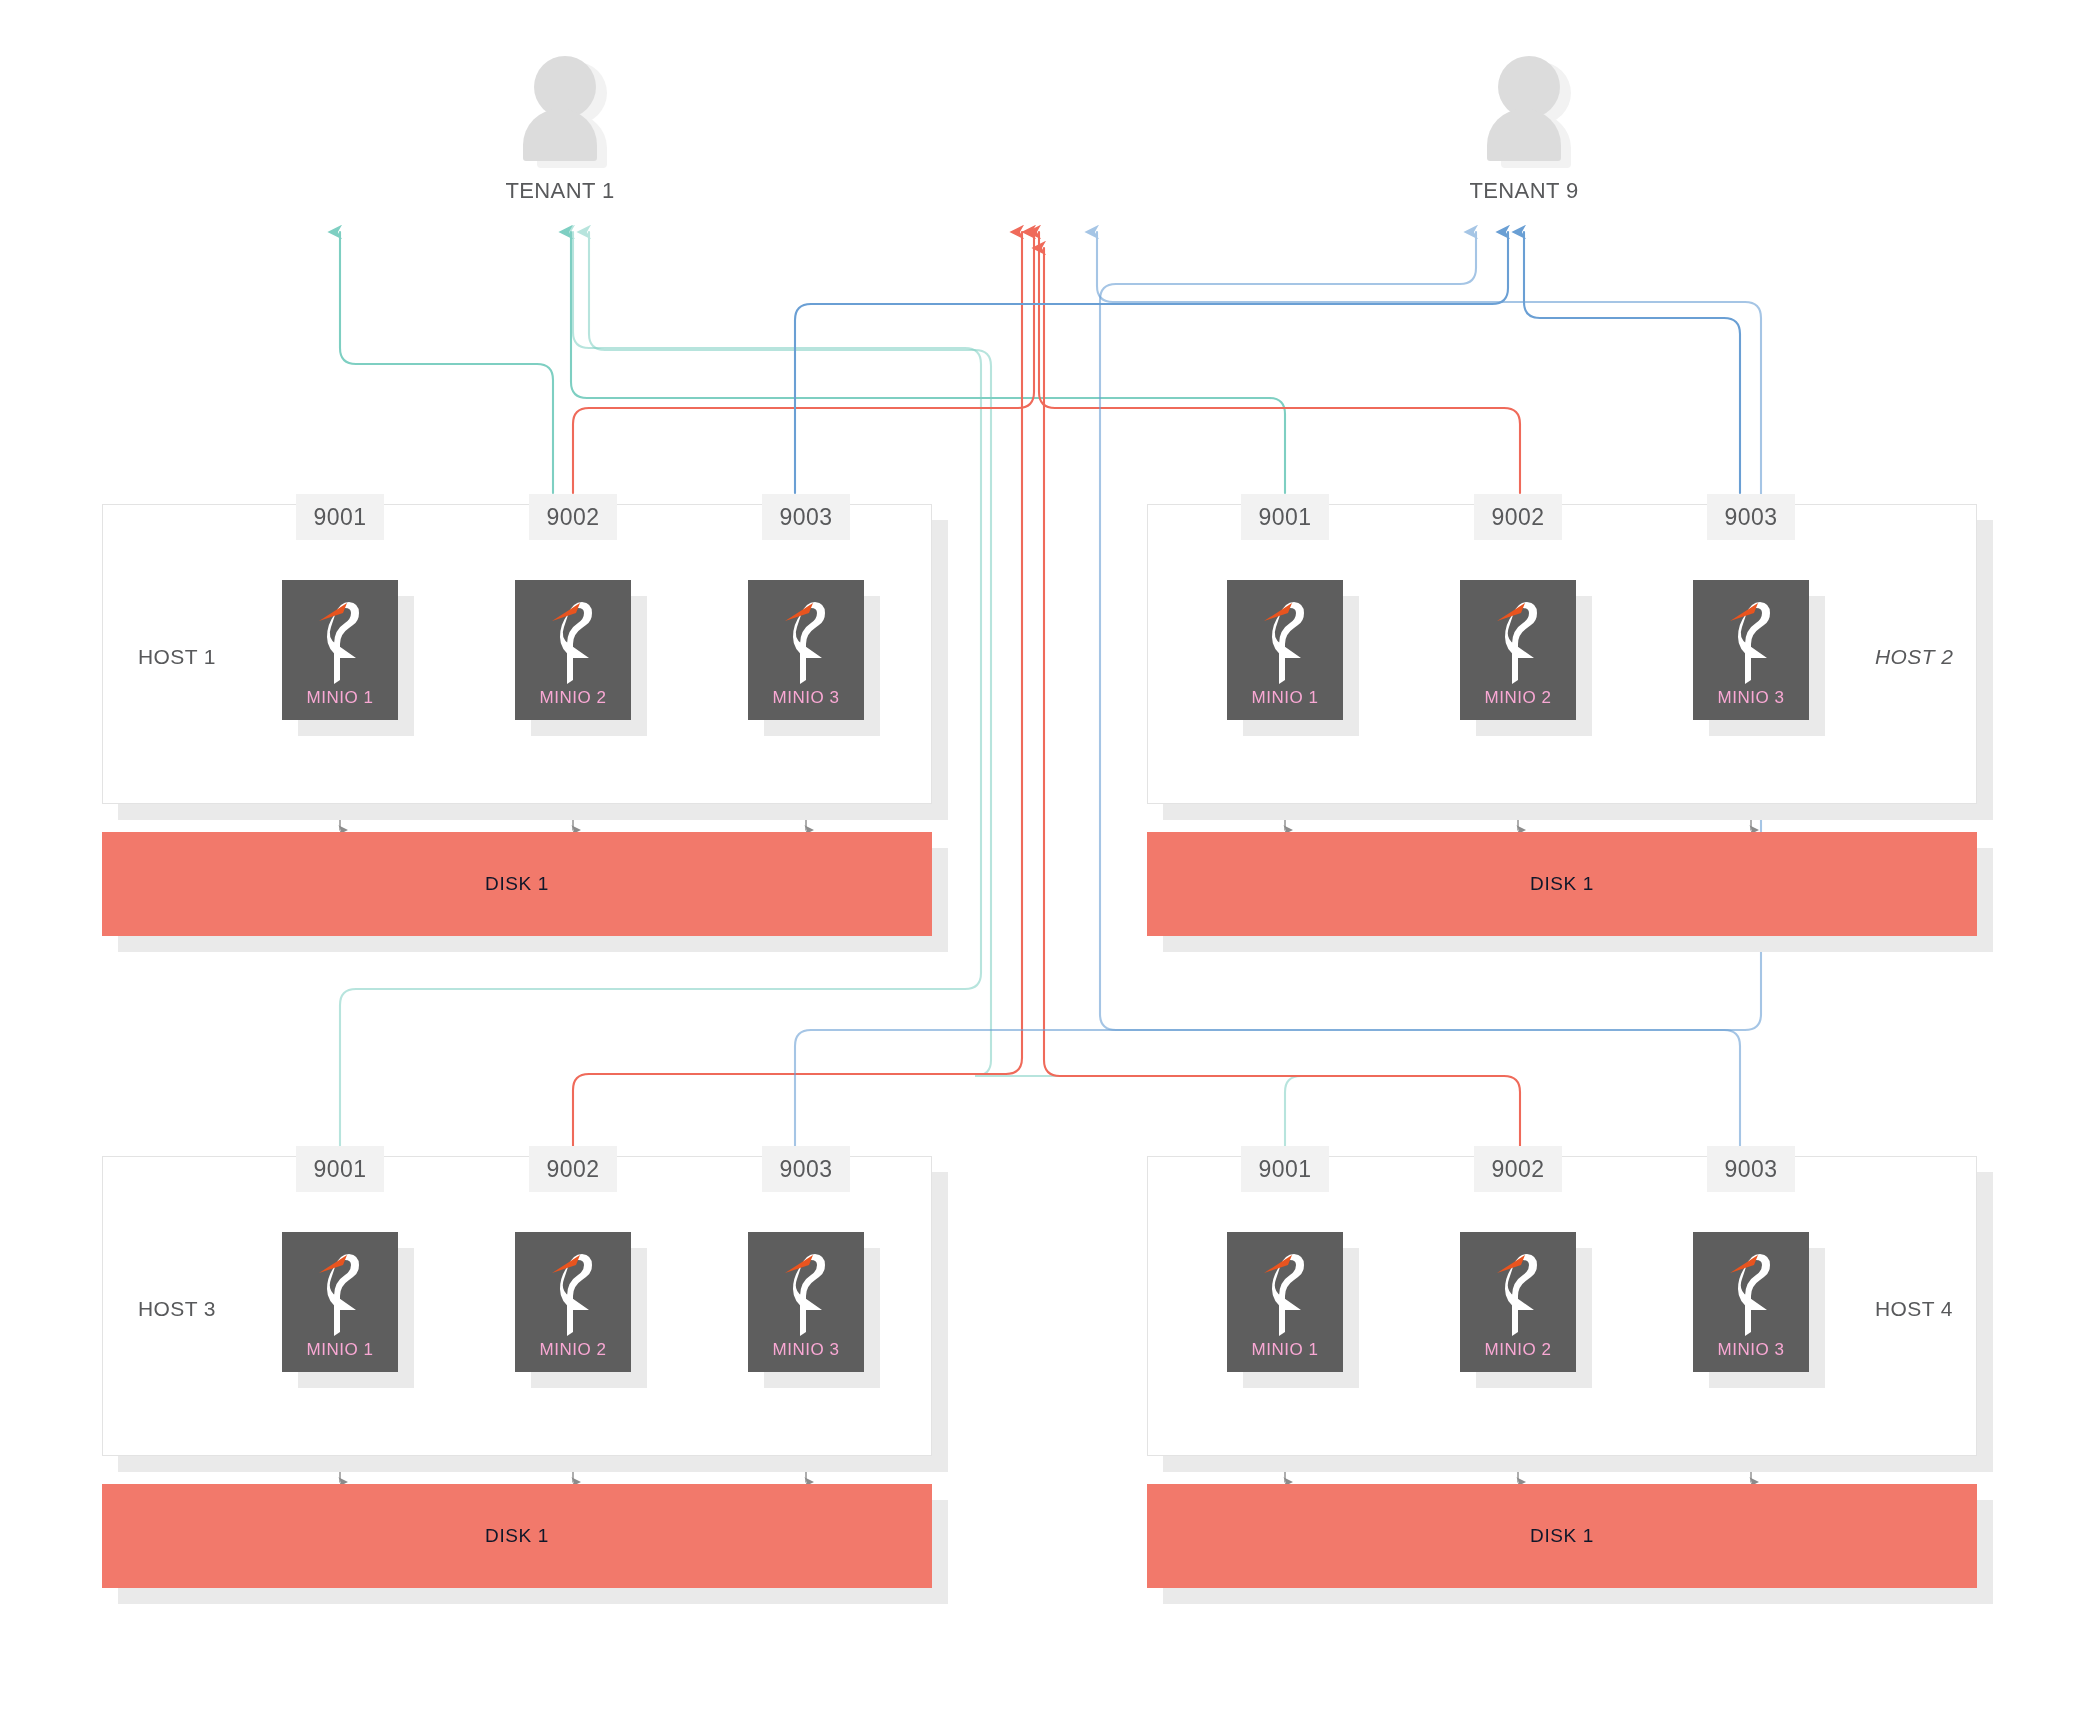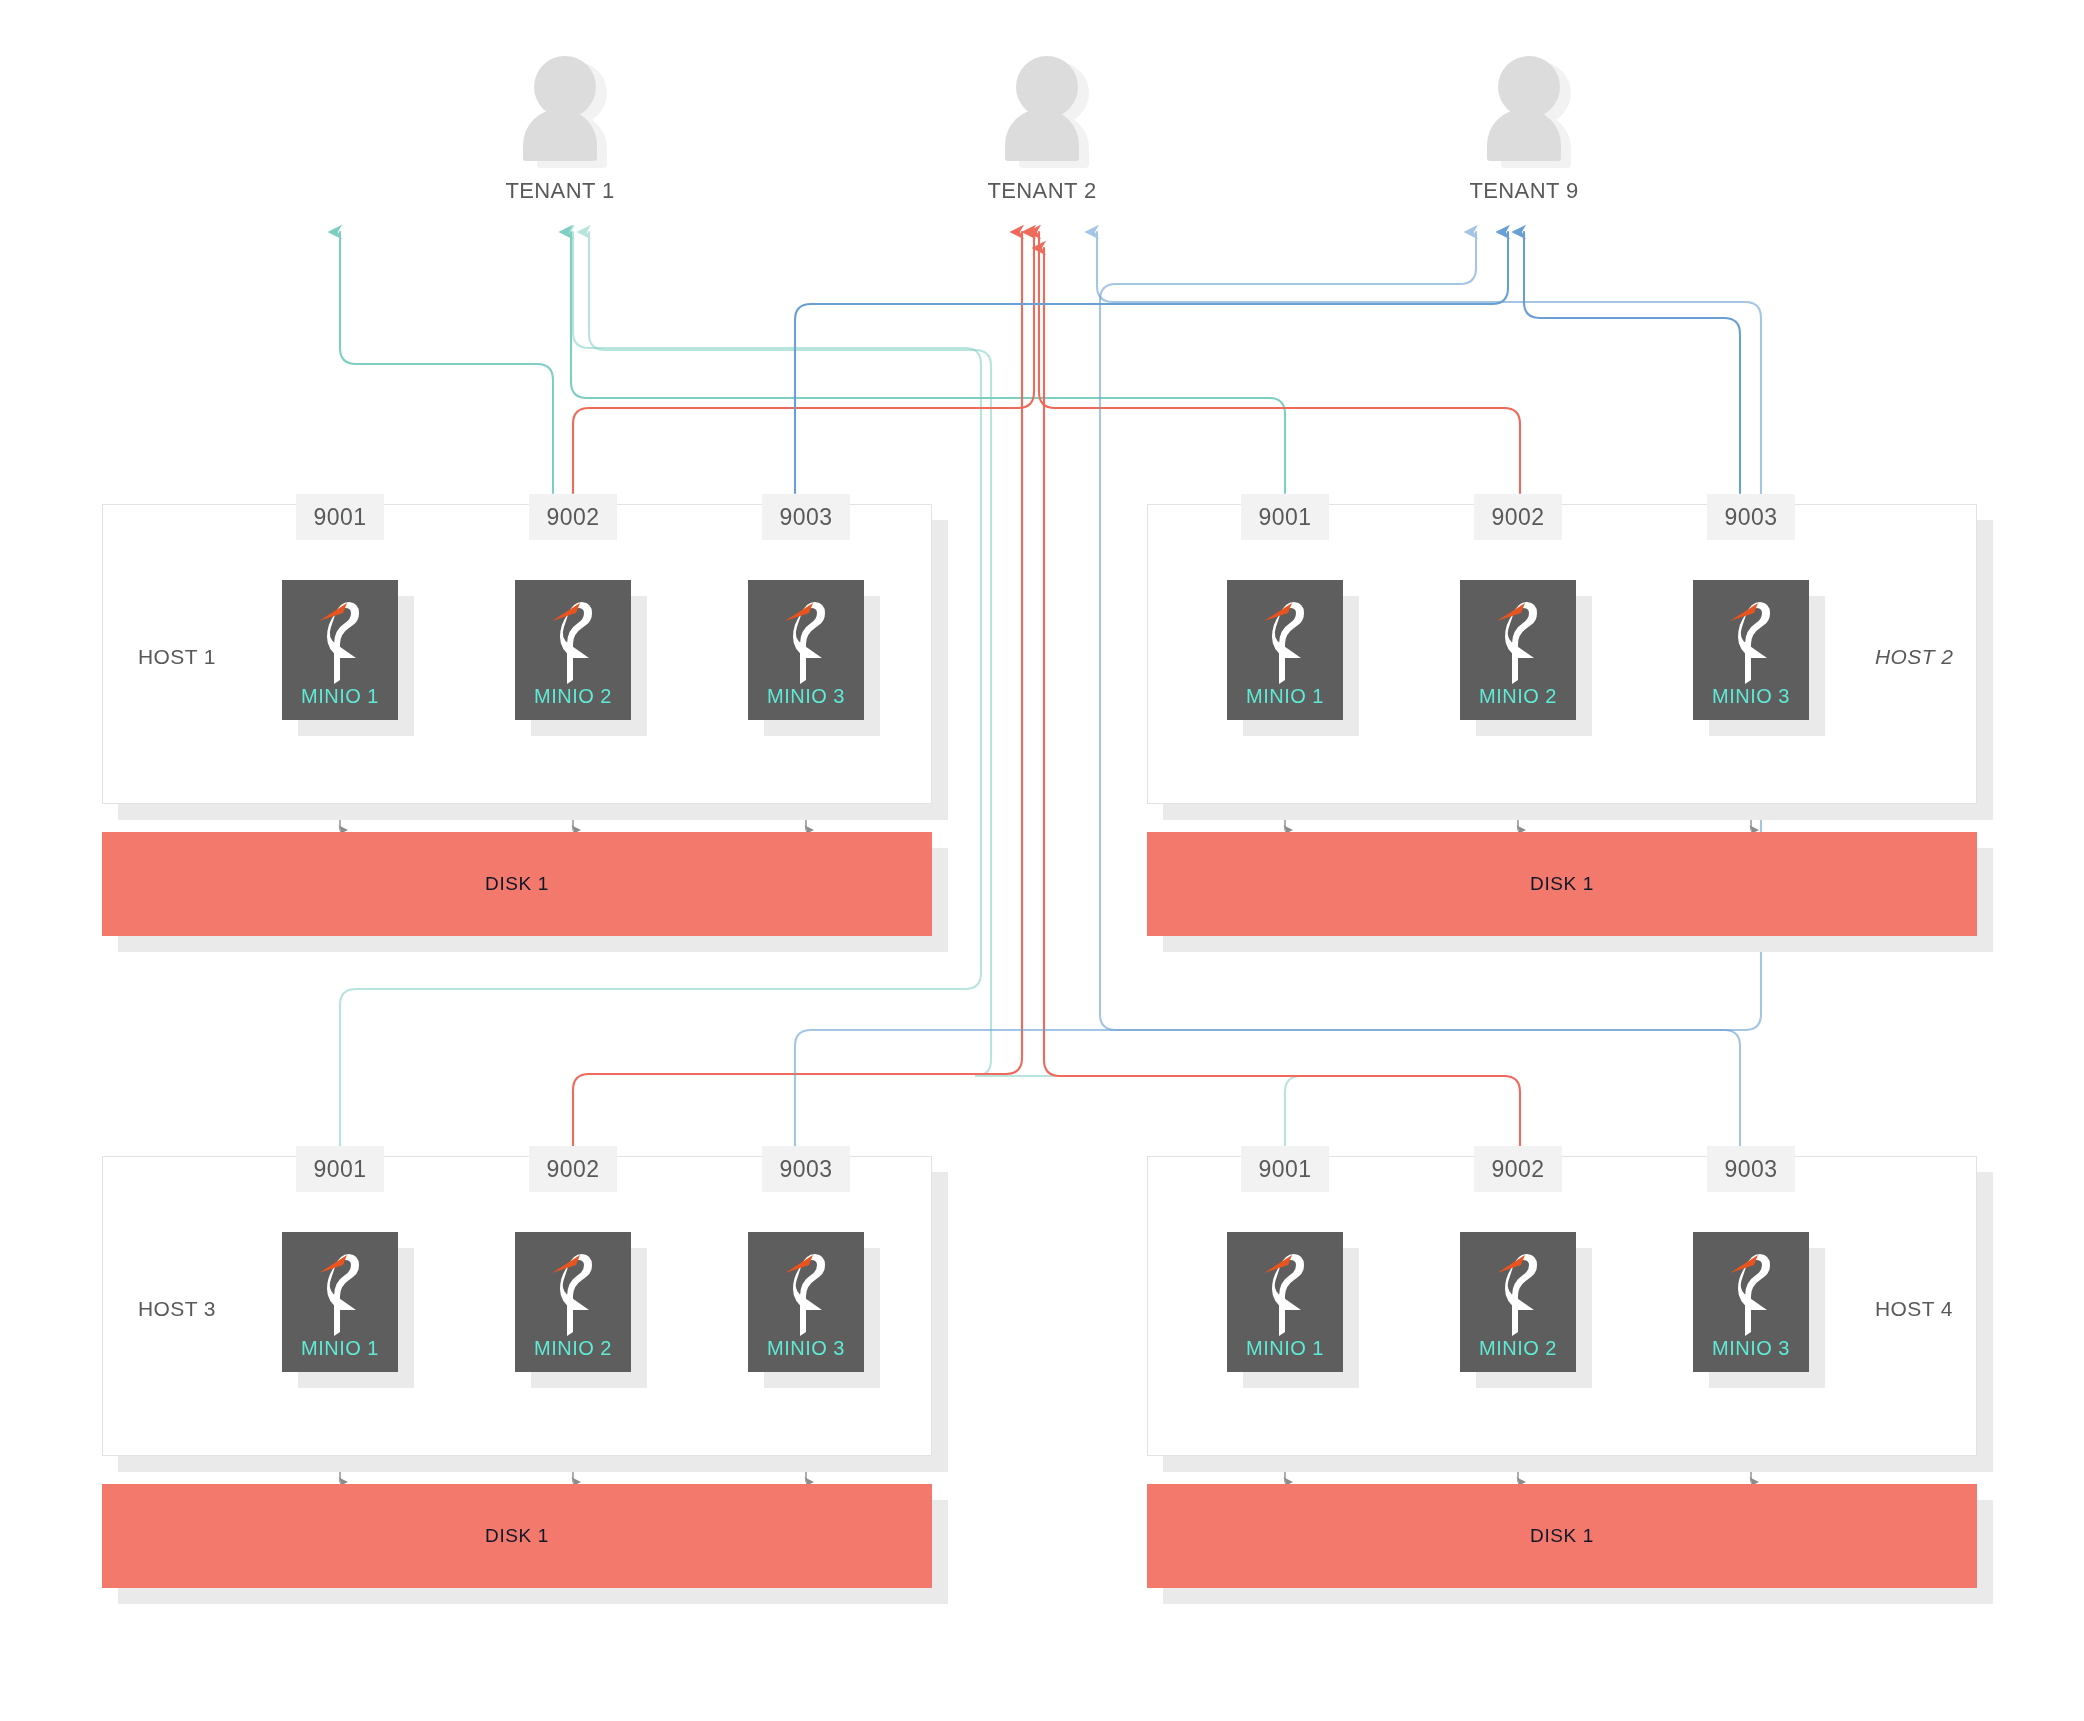--- a/index.html
+++ b/index.html
@@ -27,21 +27,21 @@
   
   .port{position:absolute;width:88px;height:46px;background:#f2f2f2;
         display:flex;align-items:center;justify-content:center;
         font-size:23px;color:#58595b;letter-spacing:.5px;}
 
   
   .node-shadow{position:absolute;width:116px;height:140px;background:#eaeaea;}
   .node{position:absolute;width:116px;height:140px;background:#5e5e5e;
         display:flex;flex-direction:column;align-items:center;justify-content:flex-end;}
   .node svg{position:absolute;left:50%;top:14px;transform:translateX(-50%);}
-  .node-label{position:relative;font-size:20px;color:#5eead4;letter-spacing:.5px;
+  .node-label{position:relative;font-size:17px;color:#f9a8d4;letter-spacing:.5px;
               margin-bottom:12px;white-space:nowrap;}
 
   
   .disk-shadow{position:absolute;background:#eaeaea;}
   .disk{position:absolute;background:#F2796B;display:flex;align-items:center;justify-content:center;}
   .disk-label{font-size:19px;color:#0f172a;letter-spacing:.6px;}
 
   .caption{position:absolute;width:100%;text-align:center;font-size:19px;color:#2b2b2b;}
 </style>
 </head>
@@ -126,29 +126,20 @@
   <div class="tenant" style="left:470px;top:52px;">
     <div class="avatar">
       <div class="av-shadow-head"></div>
         <div class="av-shadow-body"></div>
       <div class="av-head"></div>
         <div class="av-body"></div>
     </div>
     <div class="tenant-label">TENANT 1</div>
   </div>
 
-  <div class="tenant" style="left:952px;top:52px;">
-    <div class="avatar">
-      <div class="av-shadow-head"></div>
-        <div class="av-shadow-body"></div>
-      <div class="av-head"></div>
-        <div class="av-body"></div>
-    </div>
-    <div class="tenant-label">TENANT 2</div>
-  </div>
 
   <div class="tenant" style="left:1434px;top:52px;">
     <div class="avatar">
       <div class="av-shadow-head"></div>
         <div class="av-shadow-body"></div>
       <div class="av-head"></div>
         <div class="av-body"></div>
     </div>
     <div class="tenant-label">TENANT 9</div>
   </div>

